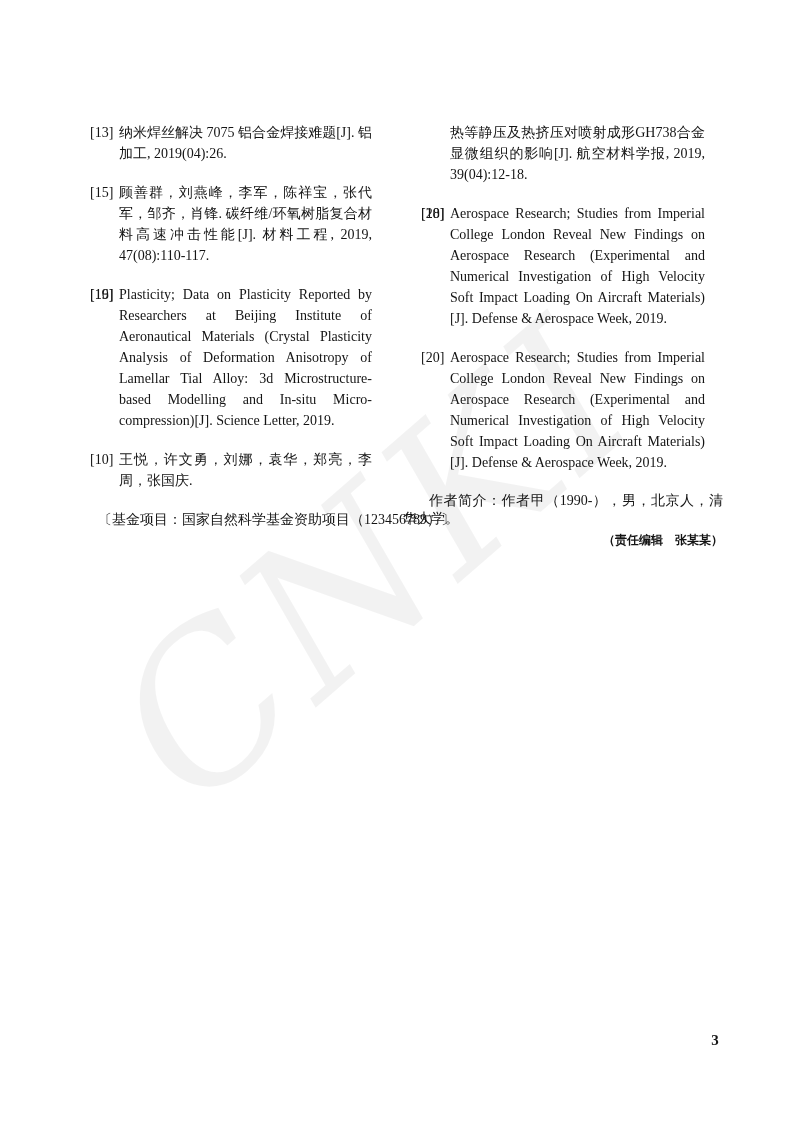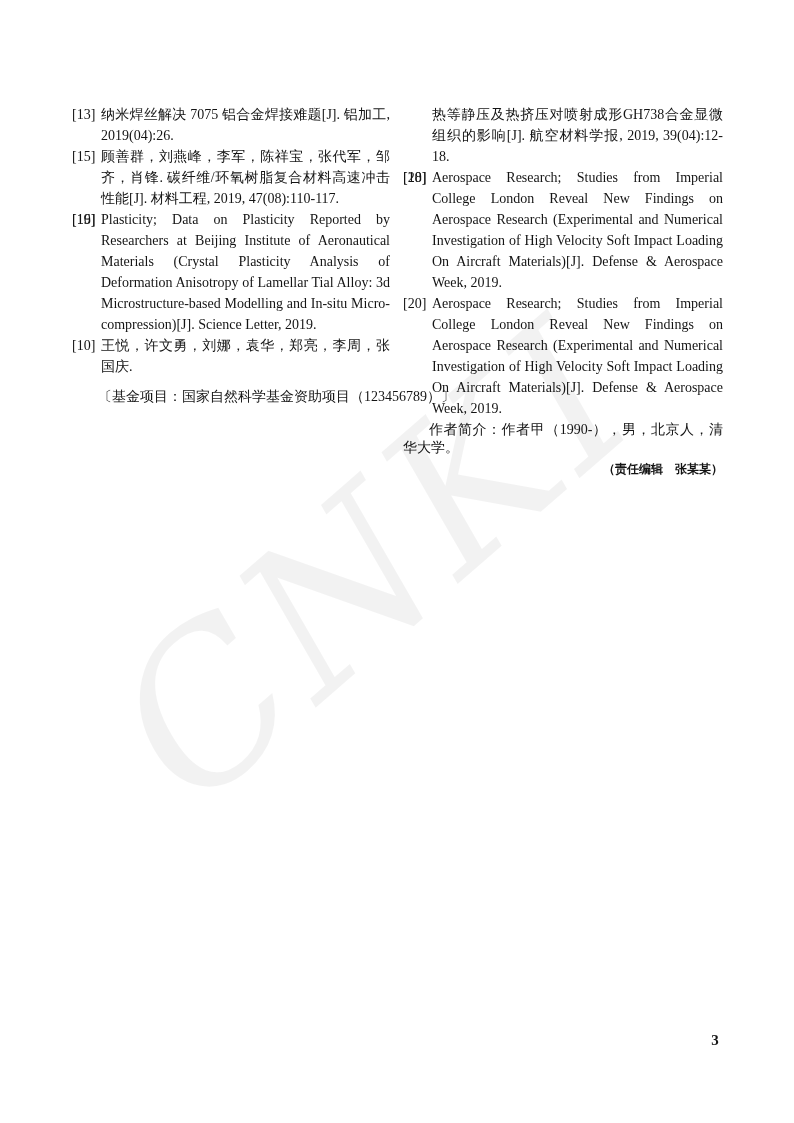--- a/index.html
+++ b/index.html
@@ -26,21 +26,21 @@
   }
   .column {
     position: absolute;
     top: 104px;
     z-index: 1;
   }
   .col-left  { left: 72px;  width: 318px; }
   .col-right { left: 403px; width: 320px; }
   .ref {
     position: relative;
-    margin: 0;
+    margin: 18px;
     padding-left: 29px;
     font-size: 14px;
     line-height: 21px;
     text-align: justify;
   }
   .ref-label {
     position: absolute;
     left: 0; top: 0;
   }
   .funding {

